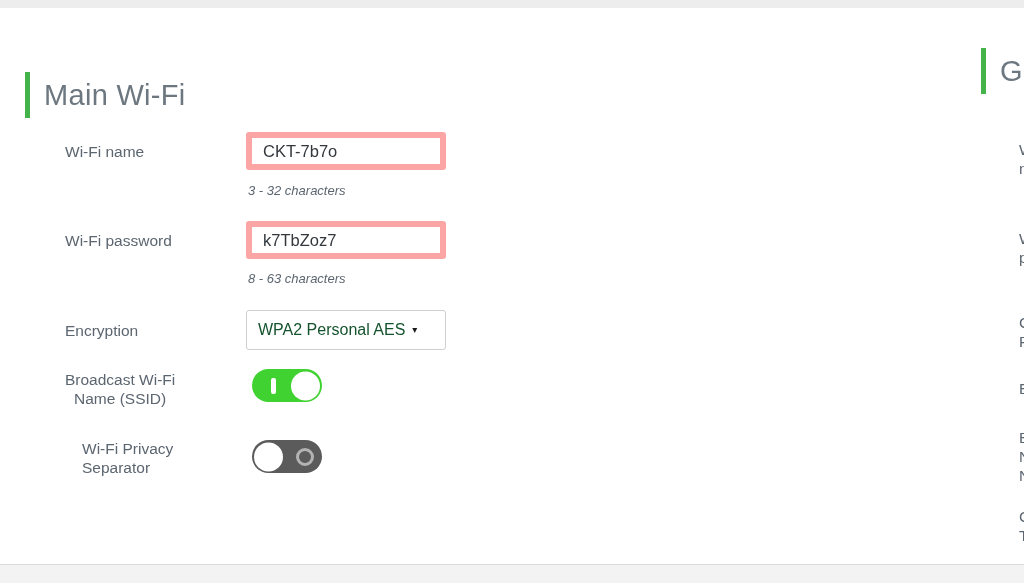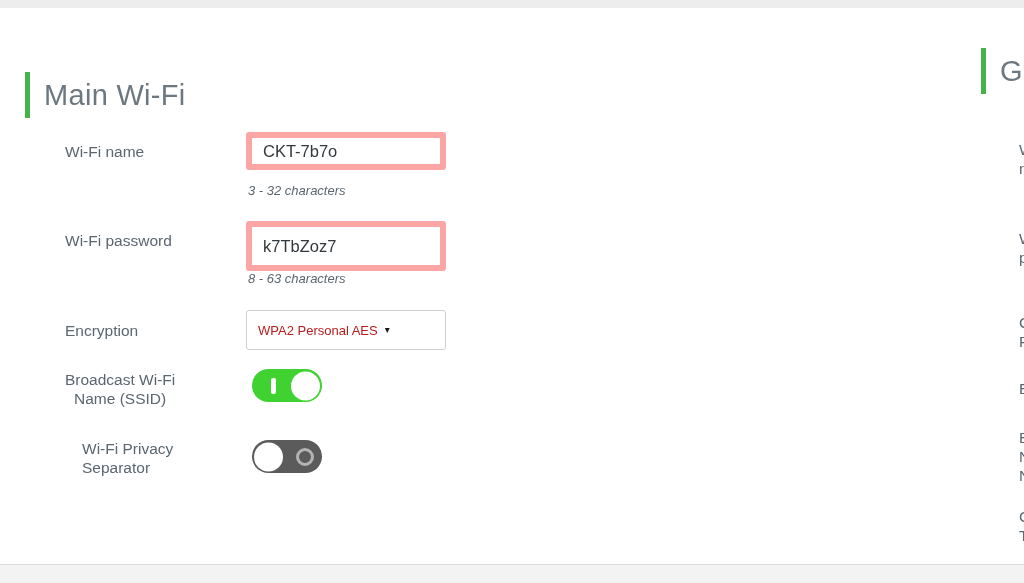--- a/index.html
+++ b/index.html
@@ -107,22 +107,22 @@
     box-sizing: border-box;
     border: 1px solid #cfcfcf;
     border-radius: 3px;
     background: #ffffff;
     display: flex;
     align-items: center;
     padding: 0 9px 0 11px;
     cursor: pointer;
   }
   .select-value {
-    font-size: 13px;
-    color: #b91c1c;
+    font-size: 16px;
+    color: #14532d;
     white-space: nowrap;
   }
   .caret {
     margin-left: 7px;
     font-size: 10px;
     color: #1a1a1a;
     line-height: 1;
   }
 
   
@@ -178,21 +178,21 @@
     <div class="section-head" id="head-main">
       <div class="accent-bar"></div>
       <div class="section-title">Main Wi-Fi</div>
     </div>
 
     <div class="field-label" style="left:65px; top:134px;">Wi-Fi name</div>
     <input class="text-input" type="text" style="left: 246px; top: 124px; width: 200px; height: 38px;" value="CKT-7b7o">
     <div class="helper" style="left:248px; top:175px;">3 - 32 characters</div>
 
     <div class="field-label" style="left:65px; top:223px;">Wi-Fi password</div>
-    <input class="text-input" type="text" style="left: 246px; top: 213px; width: 200px; height: 50px;" value="k7TbZoz7">
+    <input class="text-input" type="text" style="left: 246px; top: 213px; width: 200px; height: 38px;" value="k7TbZoz7">
     <div class="helper" style="left:248px; top:263px;">8 - 63 characters</div>
 
     <div class="field-label" style="left:65px; top:313px;">Encryption</div>
     <div class="select-box" style="left:246px; top:302px; width:200px; height:40px;">
       <span class="select-value">WPA2 Personal AES</span>
       <span class="caret">▾</span>
     </div>
 
     <div class="field-label" style="left:65px; top:362px;text-align:center;">Broadcast Wi-Fi
 Name (SSID)</div>

